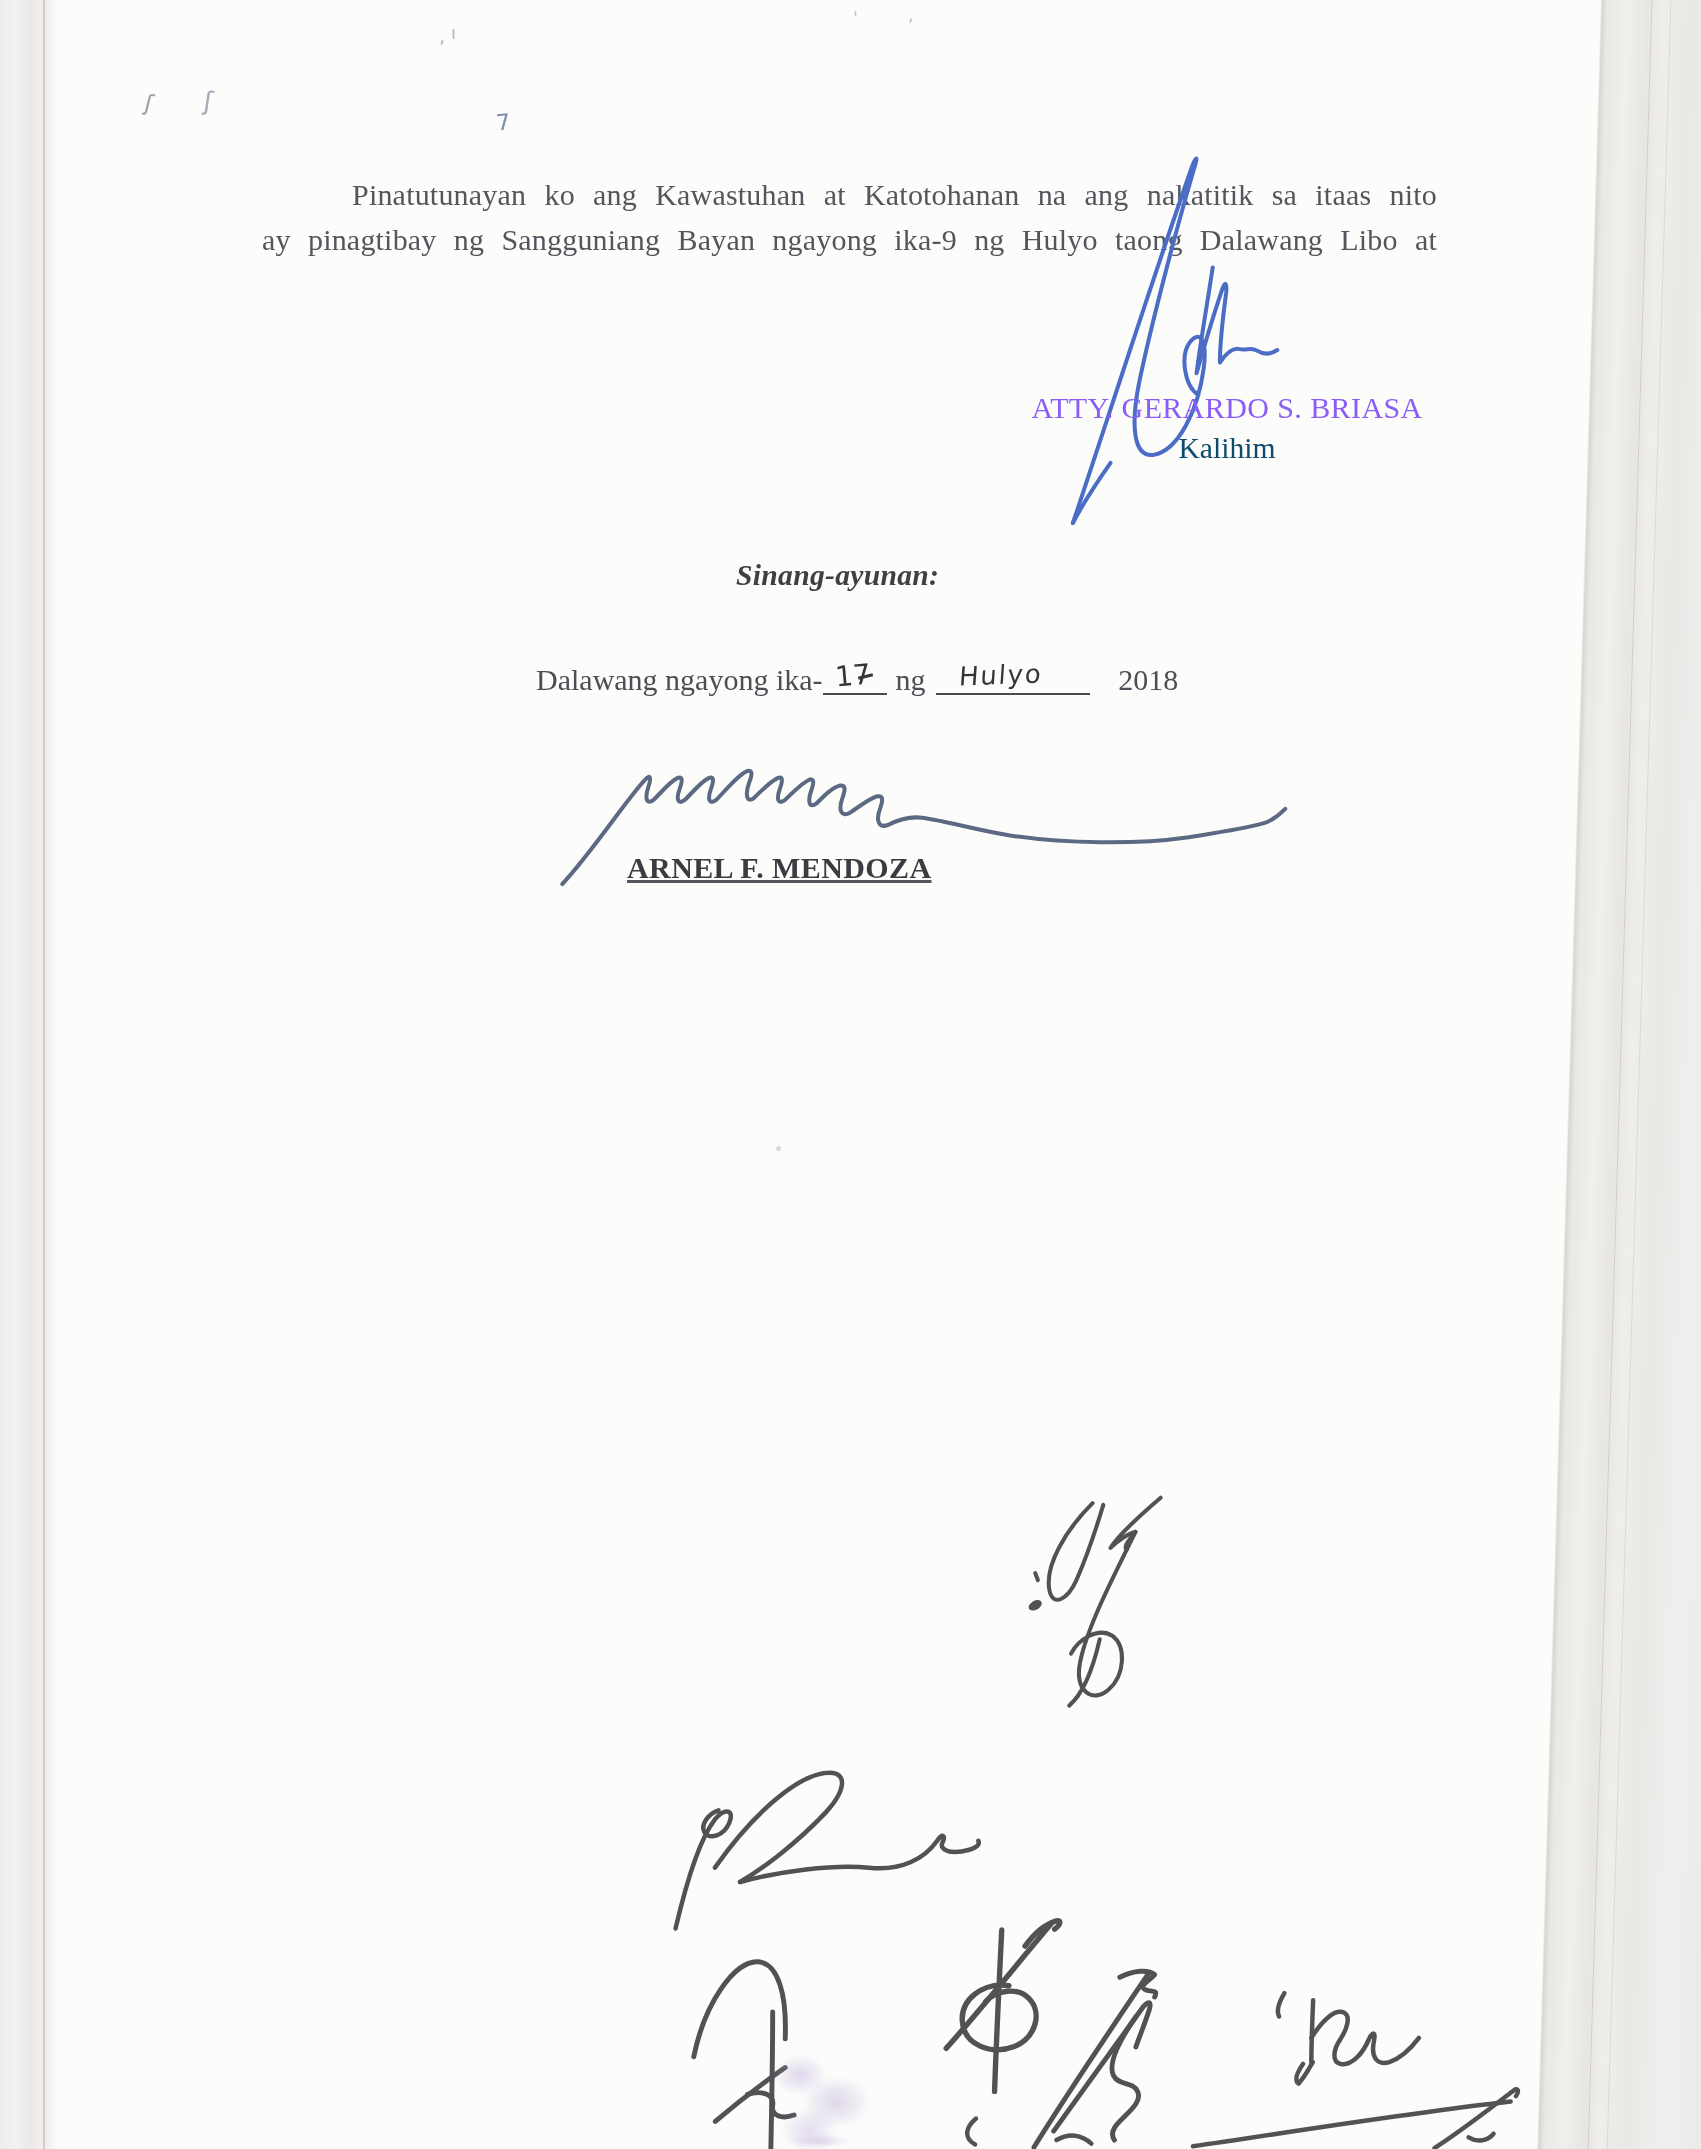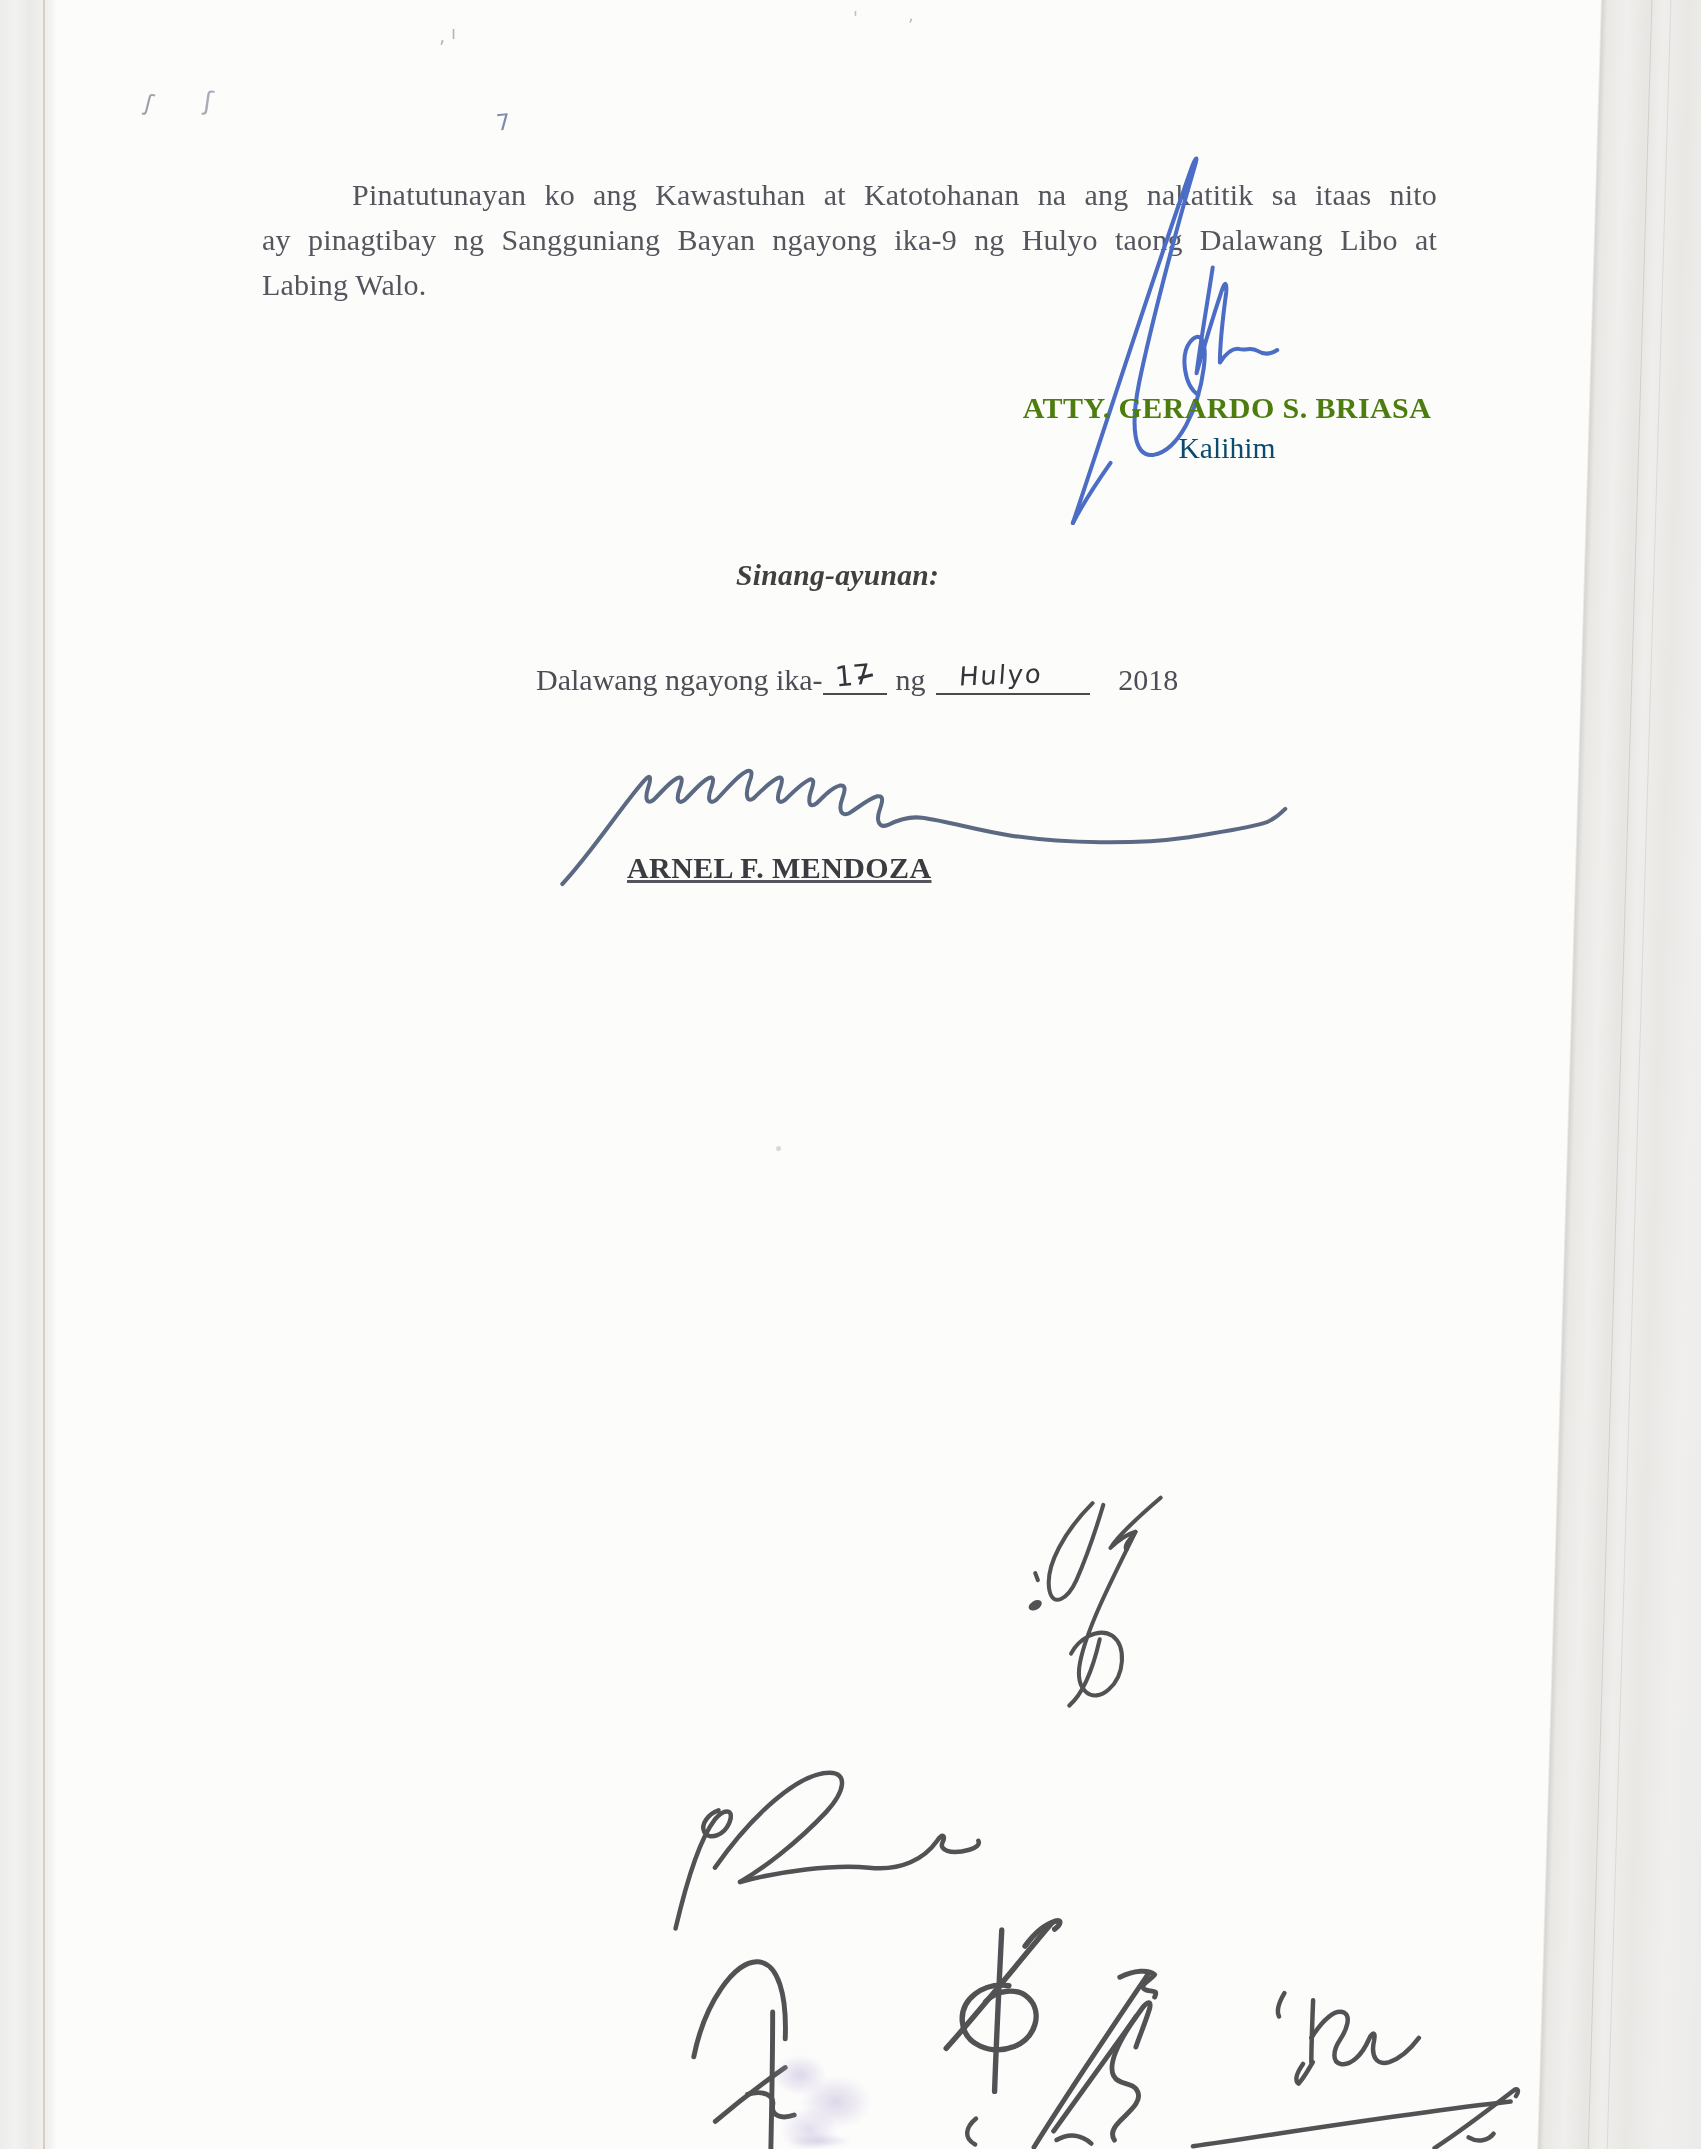--- a/index.html
+++ b/index.html
@@ -18,21 +18,21 @@
   #strip-right .streak1{position:absolute;left:130px;top:0;width:0.9px;height:2203px;background:#d2cfca;}
   #strip-right .streak2{position:absolute;left:149px;top:0;width:0.9px;height:2203px;background:#dbd9d5;}
 
   .t{position:absolute;color:#54555d;}
   .just{text-align:justify;text-align-last:justify;}
   #cert-line1{left:262px;top:172px;width:1175px;font-size:30px;line-height:45px;text-indent:90px;letter-spacing:0.2px;}
   #cert-line2{left:262px;top:217px;width:1175px;font-size:30px;line-height:45px;letter-spacing:0.2px;}
   #cert-line3{left:262px;top:262px;width:1175px;font-size:30px;line-height:45px;letter-spacing:0.2px;}
 
   #secretary-block{left:985px;top:391px;width:484px;text-align:center;}
-  #secretary-name{font-size:30px;font-weight:bold;color:#4d7c0f;letter-spacing:0.4px;}
+  #secretary-name{font-size:30px;font-weight:normal;color:#8b5cf6;letter-spacing:0.4px;}
   #secretary-title{font-size:29.6px;color:#0c4a6e;margin-top:7.2px;}
 
   #approval-heading{left:736px;top:559px;font-size:29.6px;font-weight:bold;font-style:italic;color:#404040;letter-spacing:0.3px;}
 
   #signing-line{left:536px;top:663px;font-size:30px;color:#4c4d55;white-space:nowrap;}
   .blank{display:inline-block;position:relative;border-bottom:2.7px solid #4a4b4f;height:9px;vertical-align:-5.4px;}
   #day-blank{width:64px;}
   #month-blank{width:154px;}
   .hand{font-family:"DejaVu Sans",sans-serif;color:#34353a;position:absolute;}
   #handwritten-day{left:12.5px;bottom:1.8px;font-size:28px;transform:rotate(-5deg);}
@@ -75,21 +75,20 @@
   <span class="smudge" style="left:204px;top:86px;font-size:26px;transform:rotate(8deg);color:#a7acb6;">ʃ</span>
   <span class="smudge" style="left:439px;top:25px;font-size:19.7px;color:#b2b6be;">,</span>
   <span class="smudge" style="left:451px;top:21.5px;font-size:18px;color:#b2b6be;">ı</span>
   <span class="smudge" style="left:853px;top:7.2px;font-size:18px;color:#bcc0c6;">'</span>
   <span class="smudge" style="left:908px;top:3.6px;font-size:18px;color:#bcc0c6;">,</span>
   <span class="smudge" style="left:496px;top:109px;font-size:22.4px;color:#7e8cae;transform:rotate(-6deg);">7</span>
   <div id="dot-artifact"></div>
 
   <div class="t just" id="cert-line1">Pinatutunayan ko ang Kawastuhan at Katotohanan na ang nakatitik sa itaas nito</div>
   <div class="t just" id="cert-line2">ay pinagtibay ng Sangguniang Bayan ngayong ika-9 ng Hulyo taong Dalawang Libo at</div>
-  <div class="t" id="cert-line3">Labing Walo.</div>
 
   <svg class="sig" style="left:1046px;top:142px;" width="242" height="399" viewBox="0 0 270 445">
     <g stroke="#4b6dc6" stroke-width="4.5">
       <path d="M 30 425 C 62 330, 118 155, 162 30 C 167 16, 170 14, 166 27 C 143 105, 116 210, 104 268 C 94 318, 98 352, 120 349 C 148 344, 170 298, 176 252 C 180 222, 172 208, 160 224 C 150 238, 154 272, 170 282"></path>
       <path d="M 30 425 C 44 398, 58 378, 72 358"></path>
       <path d="M 186 140 C 180 180, 172 225, 168 258 C 178 222, 188 190, 196 166 C 200 154, 202 157, 201 168 C 197 198, 194 226, 194 246 C 200 237, 208 229, 216 231 C 224 233, 228 228, 236 233 C 244 238, 252 236, 258 232"></path>
     </g>
   </svg>
 
   <div class="t" id="secretary-block">

